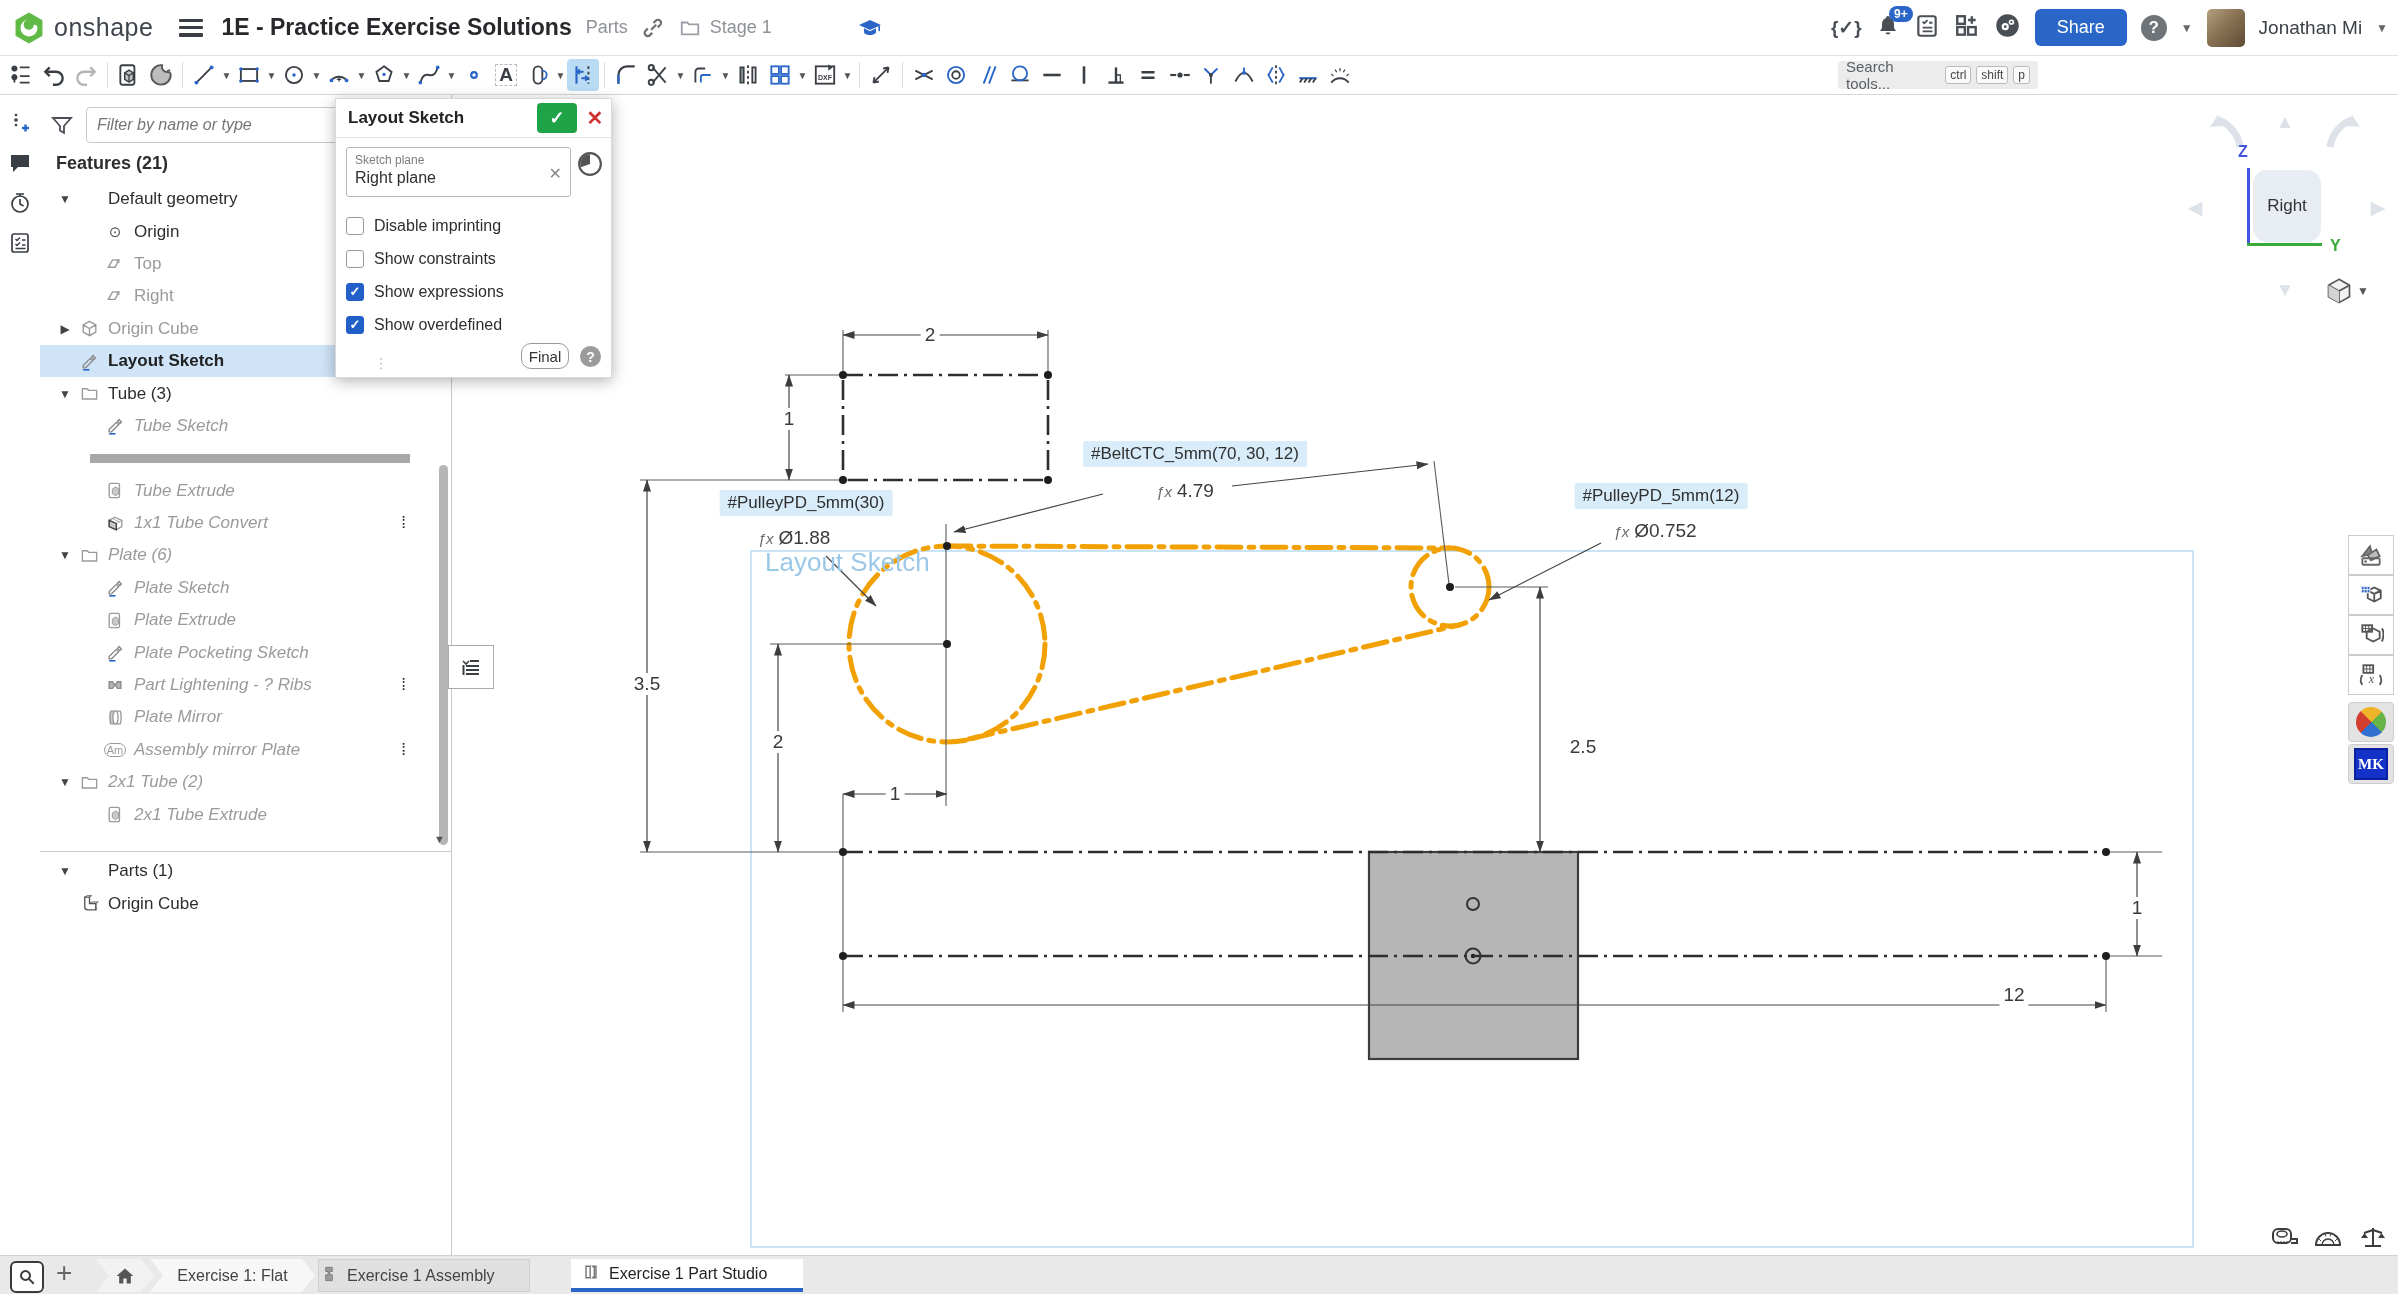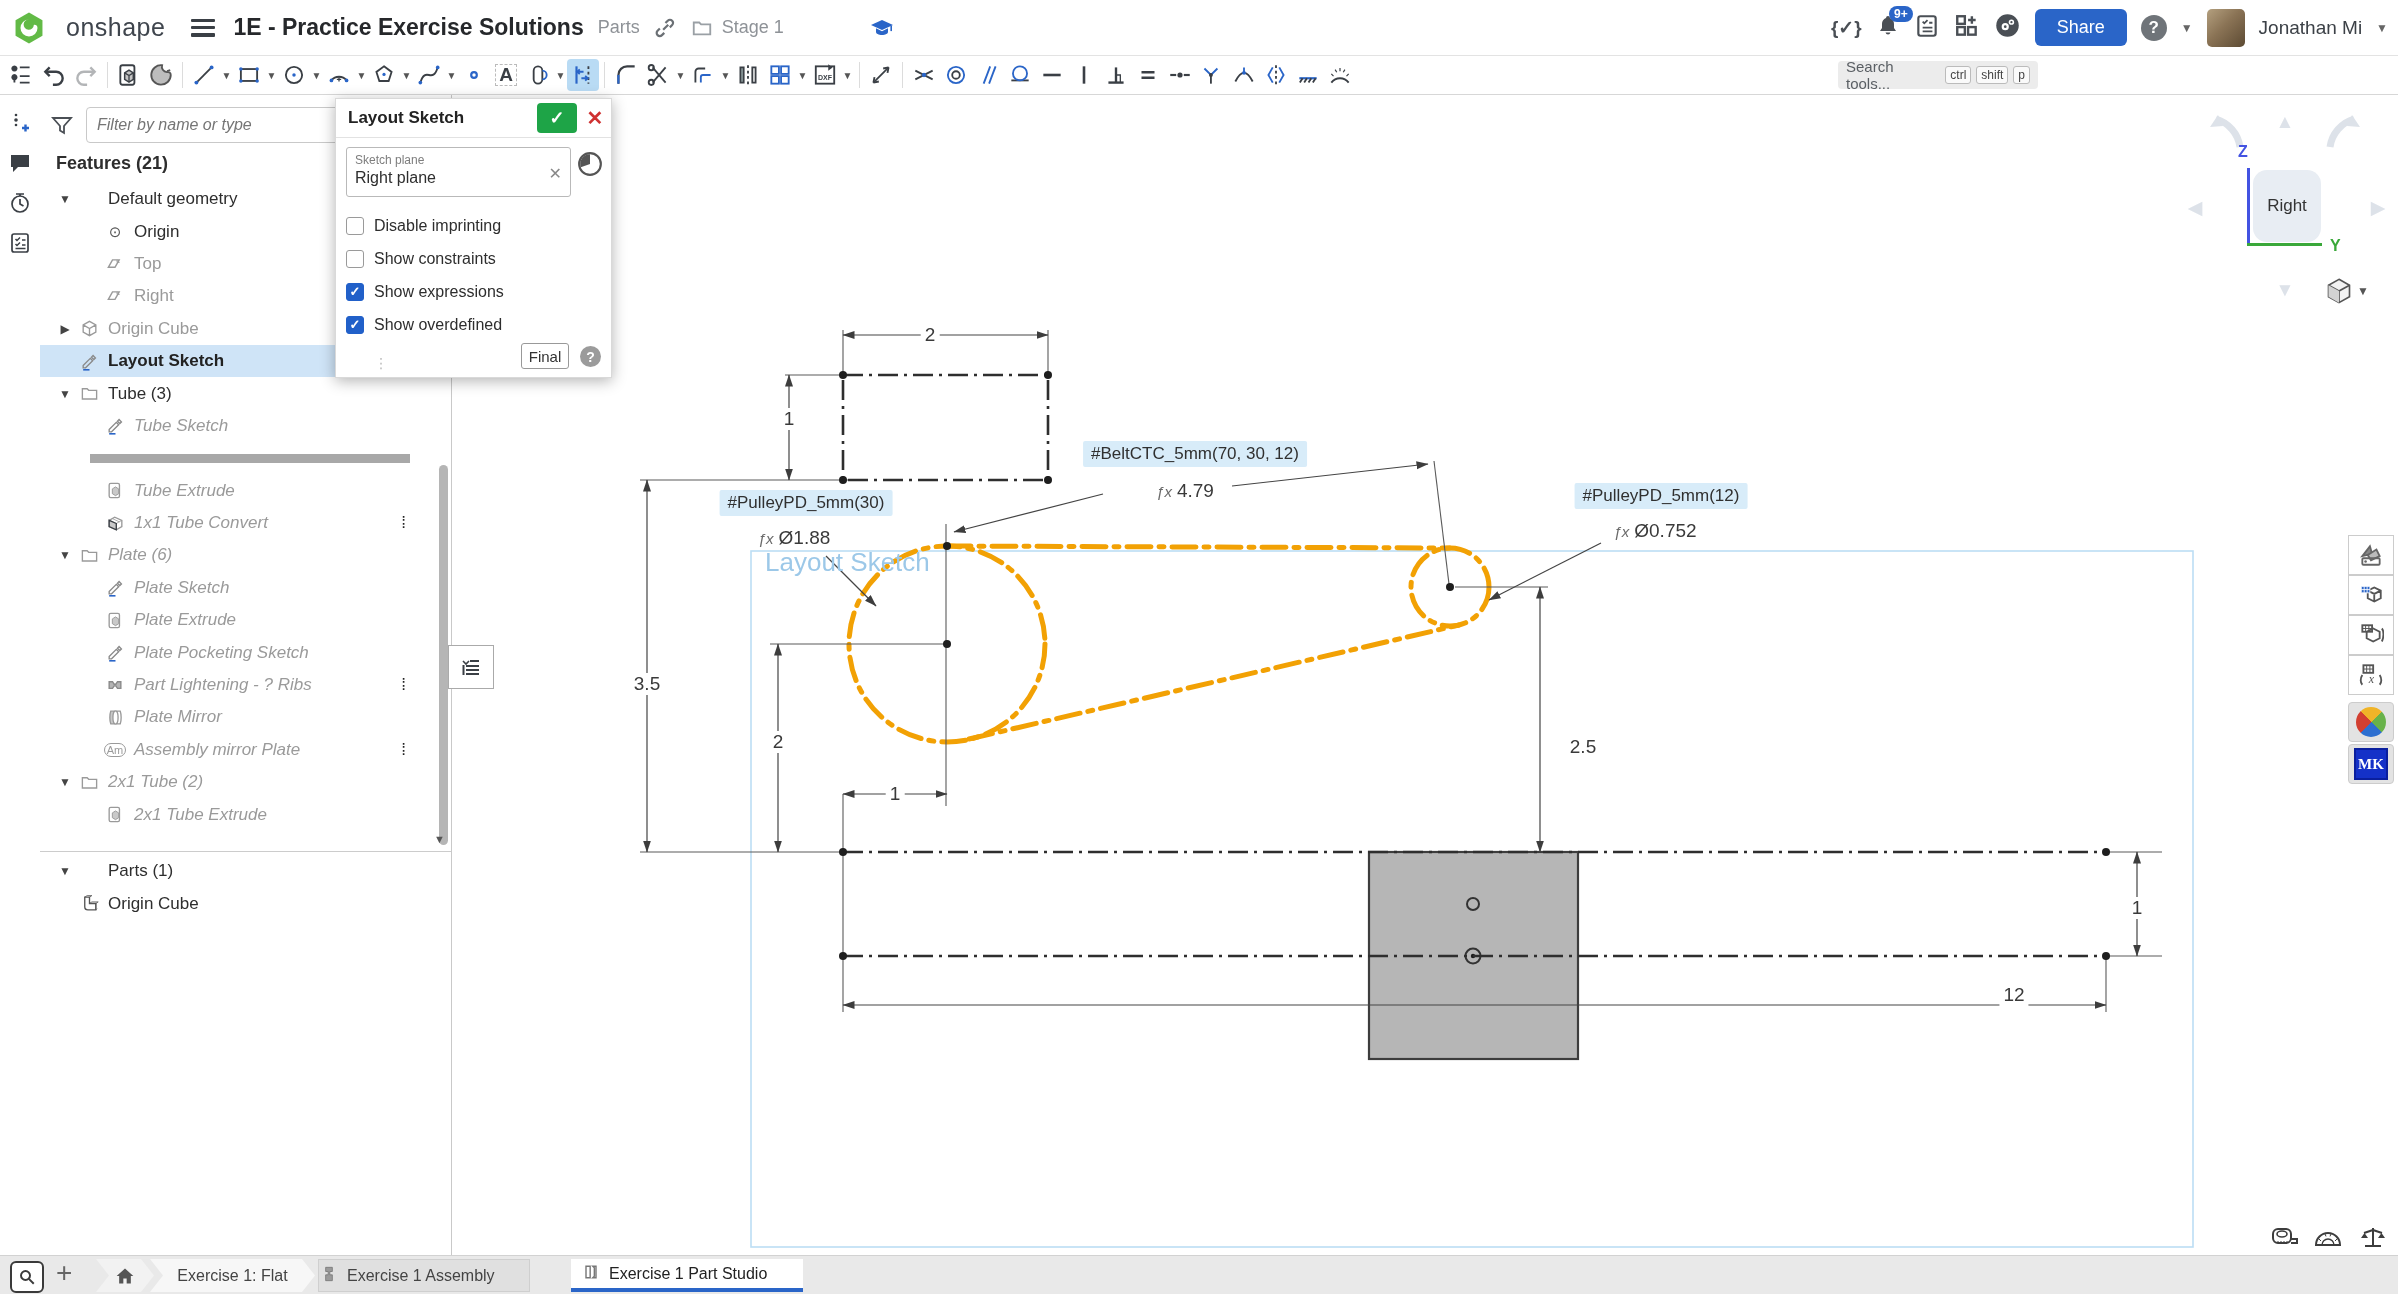--- a/index.html
+++ b/index.html
@@ -1,21 +1,21 @@
 <!DOCTYPE html>
 <html><head>
 <meta charset="utf-8">
 <style>
   html,body{margin:0;padding:0;background:#fff;}
   #app{position:relative;width:2398px;height:1294px;font-family:"Liberation Sans",sans-serif;background:#fff;overflow:hidden;color:#333;}
   .abs{position:absolute;}
   
   #topbar{position:absolute;left:0;top:0;width:2398px;height:55px;background:#fff;border-bottom:1px solid #e3e3e3;display:flex;align-items:center;}
   .logo-mark{width:34px;height:34px;margin-left:12px;}
-  .logo-word{font-size:25px;color:#3f454d;margin-left:20px;letter-spacing:.5px;}
+  .logo-word{font-size:25px;color:#3f454d;margin-left:8px;letter-spacing:.5px;}
   .hamburger{width:24px;height:18px;margin-left:26px;display:flex;flex-direction:column;justify-content:space-between;cursor:pointer;}
   .hamburger i{display:block;height:3.5px;background:#3a3f45;border-radius:1px;}
   .doc-title{font-size:23px;font-weight:bold;color:#26282b;margin-left:18px;white-space:nowrap;}
   .crumb{font-size:18px;color:#8e9297;margin-left:14px;white-space:nowrap;}
   .tb-ic{color:#8e9297;margin-left:14px;display:flex;align-items:center;}
   #edu-cap{margin-left:85px;}
   #topbar-right{position:absolute;right:10px;top:0;height:55px;display:flex;align-items:center;gap:14px;}
   .fs-braces{font-size:19px;font-weight:bold;color:#4a4f55;}
   .bell-wrap{position:relative;}
   .badge{position:absolute;top:-7px;right:-13px;background:#2a65c8;color:#fff;font-size:12px;font-weight:bold;border-radius:8px;padding:1px 5px;}
@@ -69,21 +69,21 @@
   #plane-field{position:absolute;left:10px;top:48px;width:225px;height:50px;border:1px solid #b9b9b9;border-radius:3px;box-sizing:border-box;cursor:pointer;}
   #plane-field .fl{font-size:12px;color:#7d7d7d;margin:5px 0 0 8px;}
   #plane-field .fv{font-size:16px;color:#2e2e2e;margin:2px 0 0 8px;}
   #plane-clear{position:absolute;right:8px;top:16px;color:#888;font-size:16px;cursor:pointer;}
   #clock-ic{position:absolute;right:8px;top:52px;cursor:pointer;}
   #dlg-checks{position:absolute;left:10px;top:110px;}
   .chk-row{display:flex;align-items:center;height:33px;cursor:pointer;}
   .chk-box{width:18px;height:18px;border:1.5px solid #9a9a9a;border-radius:3px;box-sizing:border-box;background:#fff;}
   .chk-box.on{background:#2160c9;border-color:#2160c9;color:#fff;font-size:13px;font-weight:bold;display:flex;align-items:center;justify-content:center;}
   .chk-label{font-size:16px;color:#2e2e2e;margin-left:10px;}
-  #dlg-final{position:absolute;right:42px;bottom:8px;width:48px;height:26px;border:1px solid #999;border-radius:3px;background:#fff;font-size:15px;color:#333;cursor:pointer;font-family:"Liberation Sans",sans-serif;}
+  #dlg-final{position:absolute;right:42px;bottom:8px;width:48px;height:26px;border:1px solid #999;border-radius:10px;background:#fff;font-size:15px;color:#333;cursor:pointer;font-family:"Liberation Sans",sans-serif;}
   #dlg-help{position:absolute;right:10px;bottom:10px;width:21px;height:21px;border-radius:50%;background:#9b9b9b;color:#fff;font-size:14px;font-weight:bold;display:flex;align-items:center;justify-content:center;}
   #dlg-grip{position:absolute;left:38px;bottom:6px;color:#bbb;font-size:14px;}
   
   #canvas{position:absolute;left:452px;top:95px;width:1946px;height:1160px;background:#fff;overflow:hidden;}
   #drawing{position:absolute;left:0;top:0;}
   .chip{position:absolute;transform:translate(-50%,-50%);background:#d8ecf9;color:#303030;font-size:17px;padding:3px 8px;border-radius:2px;white-space:nowrap;}
   .fx{position:absolute;transform:translate(-50%,-50%);white-space:nowrap;font-size:19px;color:#3a3a3a;background:rgba(255,255,255,.85);padding:0 3px;}
   .fx .fxp{font-style:italic;color:#6b6b6b;font-size:15px;margin-right:5px;}
   .dim{position:absolute;transform:translate(-50%,-50%);font-size:19px;color:#3a3a3a;background:#fff;padding:0 4px;white-space:nowrap;}
   #sketch-name{position:absolute;left:313px;top:452px;font-size:26px;color:#9cc8e8;}

